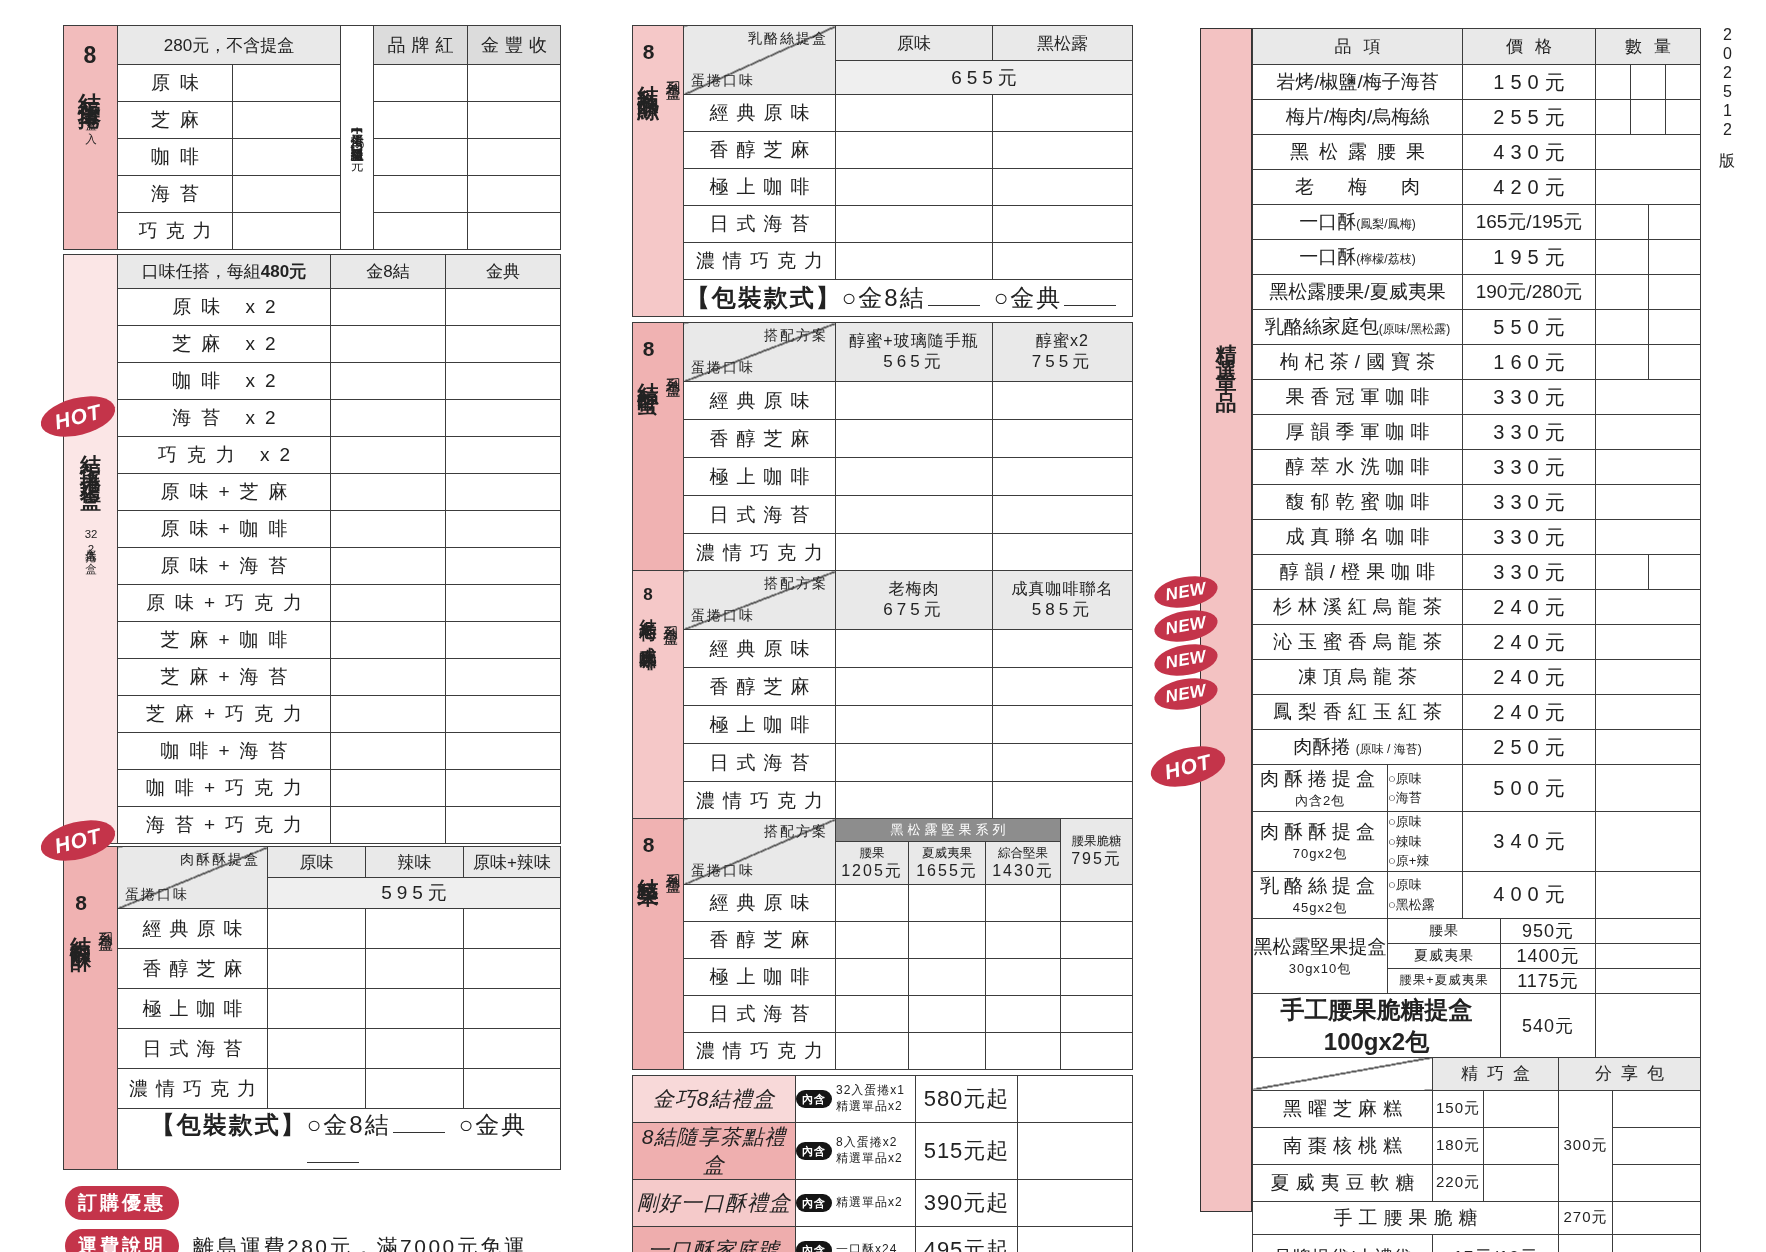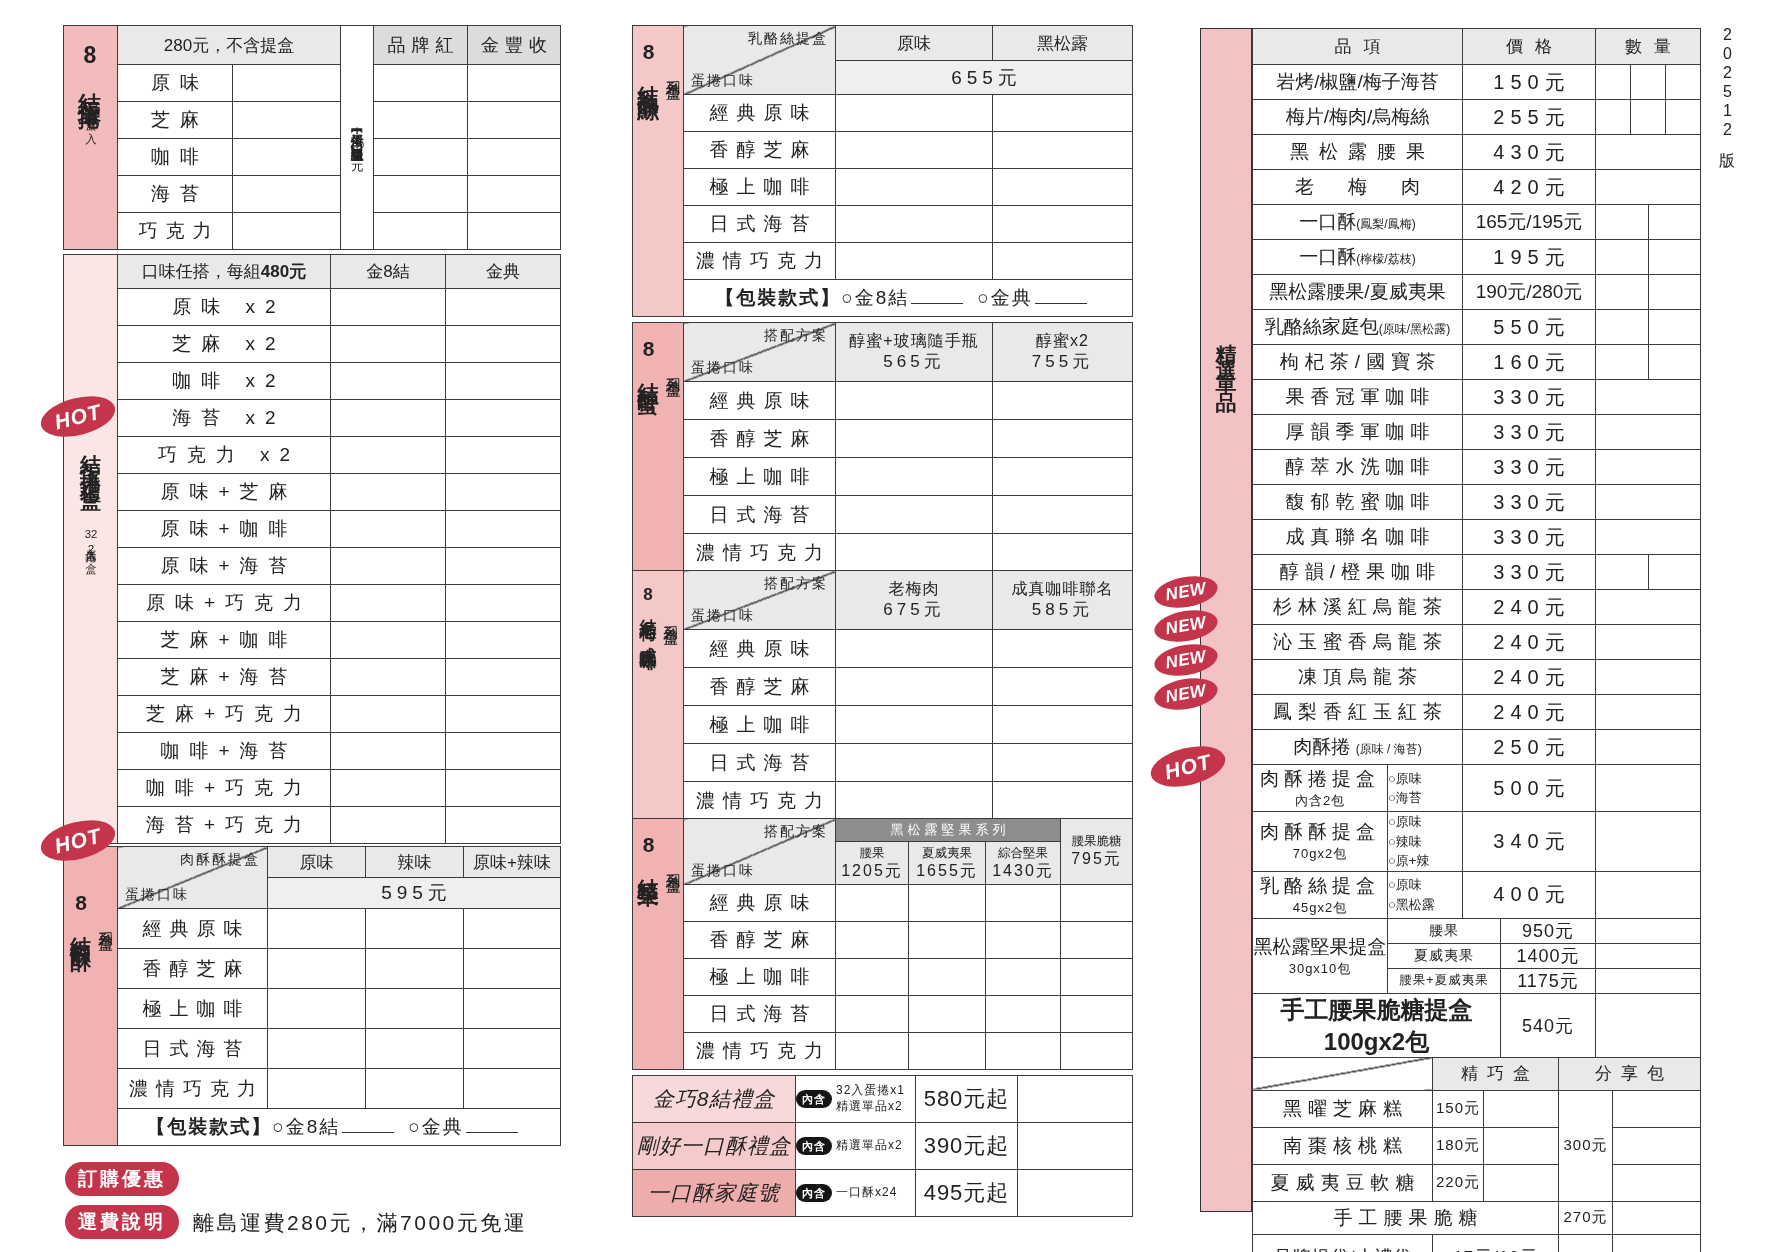--- a/index.html
+++ b/index.html
@@ -52,21 +52,21 @@
   .iname{font-size:19px;text-align:center;letter-spacing:6px;text-indent:6px;}
   .iname.ls0{letter-spacing:0;text-indent:0;}
   .iname.ls10{letter-spacing:10px;text-indent:10px;}
   .iname.ls30{letter-spacing:34px;text-indent:34px;}
   .isub{font-size:12px;letter-spacing:0;}
   .isub2{font-size:13px;letter-spacing:1px;}
   .iopts{font-size:13px;padding-left:6px;line-height:1.5;}
   .ivar{font-size:14px;text-align:center;letter-spacing:1px;}
   .p2{letter-spacing:1px;text-indent:0;font-size:18px;}
   
-  .pack{font-size:19px;text-align:center;letter-spacing:2px;}
+  .pack{font-size:24px;text-align:center;letter-spacing:2px;}
   .pack .lbl{font-weight:bold;}
   .blank-line{display:inline-block;width:52px;height:15px;border-bottom:1.6px solid #333;margin:0 14px 0 2px;}
   
   .darkbar{background:#8d8d8d;color:#fff;text-align:center;font-size:13px;letter-spacing:4px;text-indent:4px;}
   .nuthead{text-align:center;font-size:12.5px;background:#e9e9e9;line-height:1.2;}
   .nuthead .np{font-size:16px;letter-spacing:2px;}
   .twoline{text-align:center;font-size:16px;line-height:1.3;background:#e9e9e9;}
   .twoline .tl1{font-size:16px;letter-spacing:1px;}
   .twoline .tl2{font-size:17px;letter-spacing:4px;}
   
@@ -605,20 +605,34 @@
                 <div class="gift-lines">
                   <div>32入蛋捲x1</div>
                   <div>精選單品x2</div>
                 </div>
               </div>
             </td>
         <td class="gift-price">580元起</td>
         <td class="entry"></td>
       </tr>
       <tr class="h46">
+        <td class="gift-name g1">8結隨享茶點禮盒</td>
+        <td class="gift-contains">
+              <div class="gc-in">
+                <span class="pill">內含</span>
+                <div class="gift-lines">
+                  <div>8入蛋捲x2</div>
+                  <div>精選單品x2</div>
+                </div>
+              </div>
+            </td>
+        <td class="gift-price">515元起</td>
+        <td class="entry"></td>
+      </tr>
+      <tr class="h46">
         <td class="gift-name g2">剛好一口酥禮盒</td>
         <td class="gift-contains">
               <div class="gc-in">
                 <span class="pill">內含</span>
                 <div class="gift-lines">
                   <div>精選單品x2</div>
                 </div>
               </div>
             </td>
         <td class="gift-price">390元起</td>

